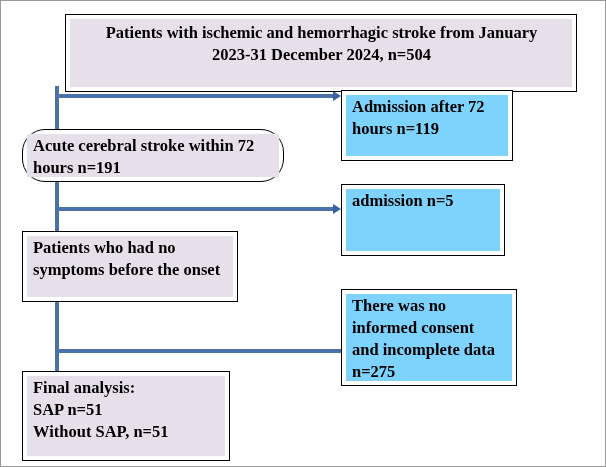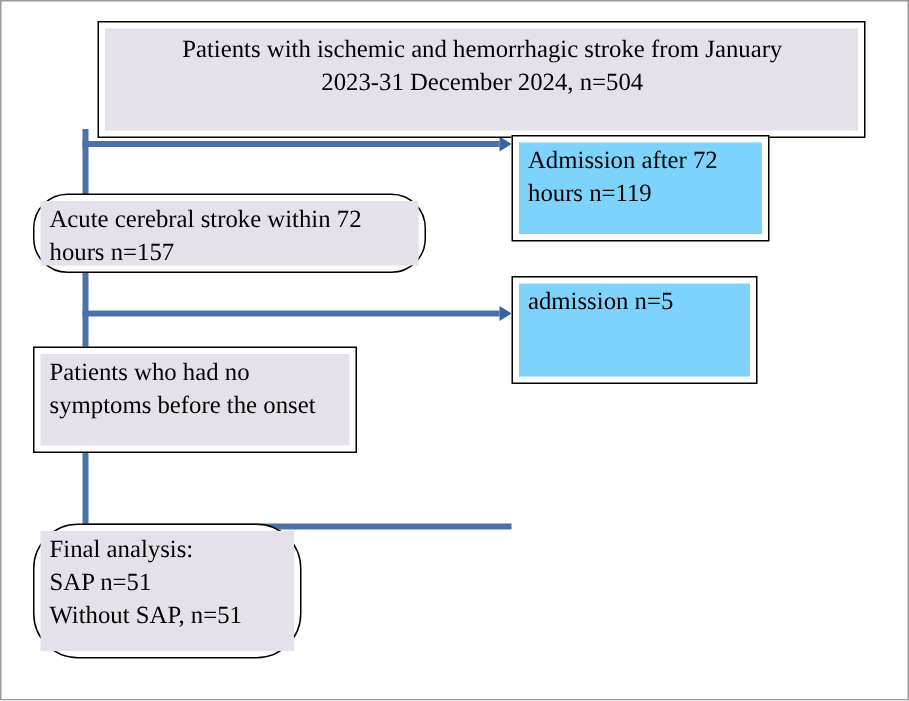--- a/index.html
+++ b/index.html
@@ -41,21 +41,21 @@
     overflow: hidden;
   }
   .fill-lav .inner { background: #e6e0ea; }
   .fill-cyan .inner { background: #7dd3fc; }
 
   .node.center .inner {
     text-align: center;
     padding-top: 3px;
   }
 
-  .node .inner .ln { display: block; white-space: nowrap; }
+  .node .inner .ln { display: block; white-space: nowrap; font-weight: bold; }
   .node.center .inner .ln { white-space: normal; }
 
   .accent-num { color: #3c46b4; }
 
   
   .conn {
     position: absolute;
     background: #4a72a8;
     z-index: 1;
   }
@@ -89,46 +89,54 @@
   <div class="node center fill-lav" style="left:64px; top:13px; width:512px; height:78px;">
     <div class="inner">
       <span class="ln">Patients with ischemic and hemorrhagic stroke from January</span>
       <span class="ln">2023-31 December 2024, n=504</span>
     </div>
   </div>
 
   <div class="node fill-lav" style="left:21px; top:128px; width:262px; height:53px;border-radius:23px;">
     <div class="inner">
       <span class="ln">Acute cerebral stroke within 72</span>
-      <span class="ln">hours n=157</span>
+      <span class="ln">hours n=191</span>
     </div>
   </div>
 
   <div class="node fill-lav" style="left:21px; top:230px; width:216px; height:71px;">
     <div class="inner">
       <span class="ln">Patients who had no</span>
       <span class="ln">symptoms before the onset</span>
     </div>
   </div>
 
-  <div class="node fill-lav" style="left:21px; top:348px; width:179px; height:90px;border-radius:30px;">
+  <div class="node fill-lav" style="left:21px; top:370px; width:208px; height:90px;">
     <div class="inner">
       <span class="ln">Final analysis:</span>
       <span class="ln">SAP n=51</span>
       <span class="ln">Without SAP, n=51</span>
     </div>
   </div>
 
   <div class="node fill-cyan" style="left:340px; top:89px; width:172px; height:71px;">
     <div class="inner">
       <span class="ln">Admission after 72</span>
       <span class="ln">hours n=119</span>
     </div>
   </div>
 
   <div class="node fill-cyan" style="left:340px; top:183px; width:164px; height:72px;">
     <div class="inner">
       <span class="ln">admission n=5</span>
     </div>
   </div>
 
+  <div class="node fill-cyan" style="left:340px; top:288px; width:176px; height:97px;">
+    <div class="inner">
+      <span class="ln">There was no</span>
+      <span class="ln">informed consent</span>
+      <span class="ln">and incomplete data</span>
+      <span class="ln">n=275</span>
+    </div>
+  </div>
 
 </div>
 
 </body></html>

